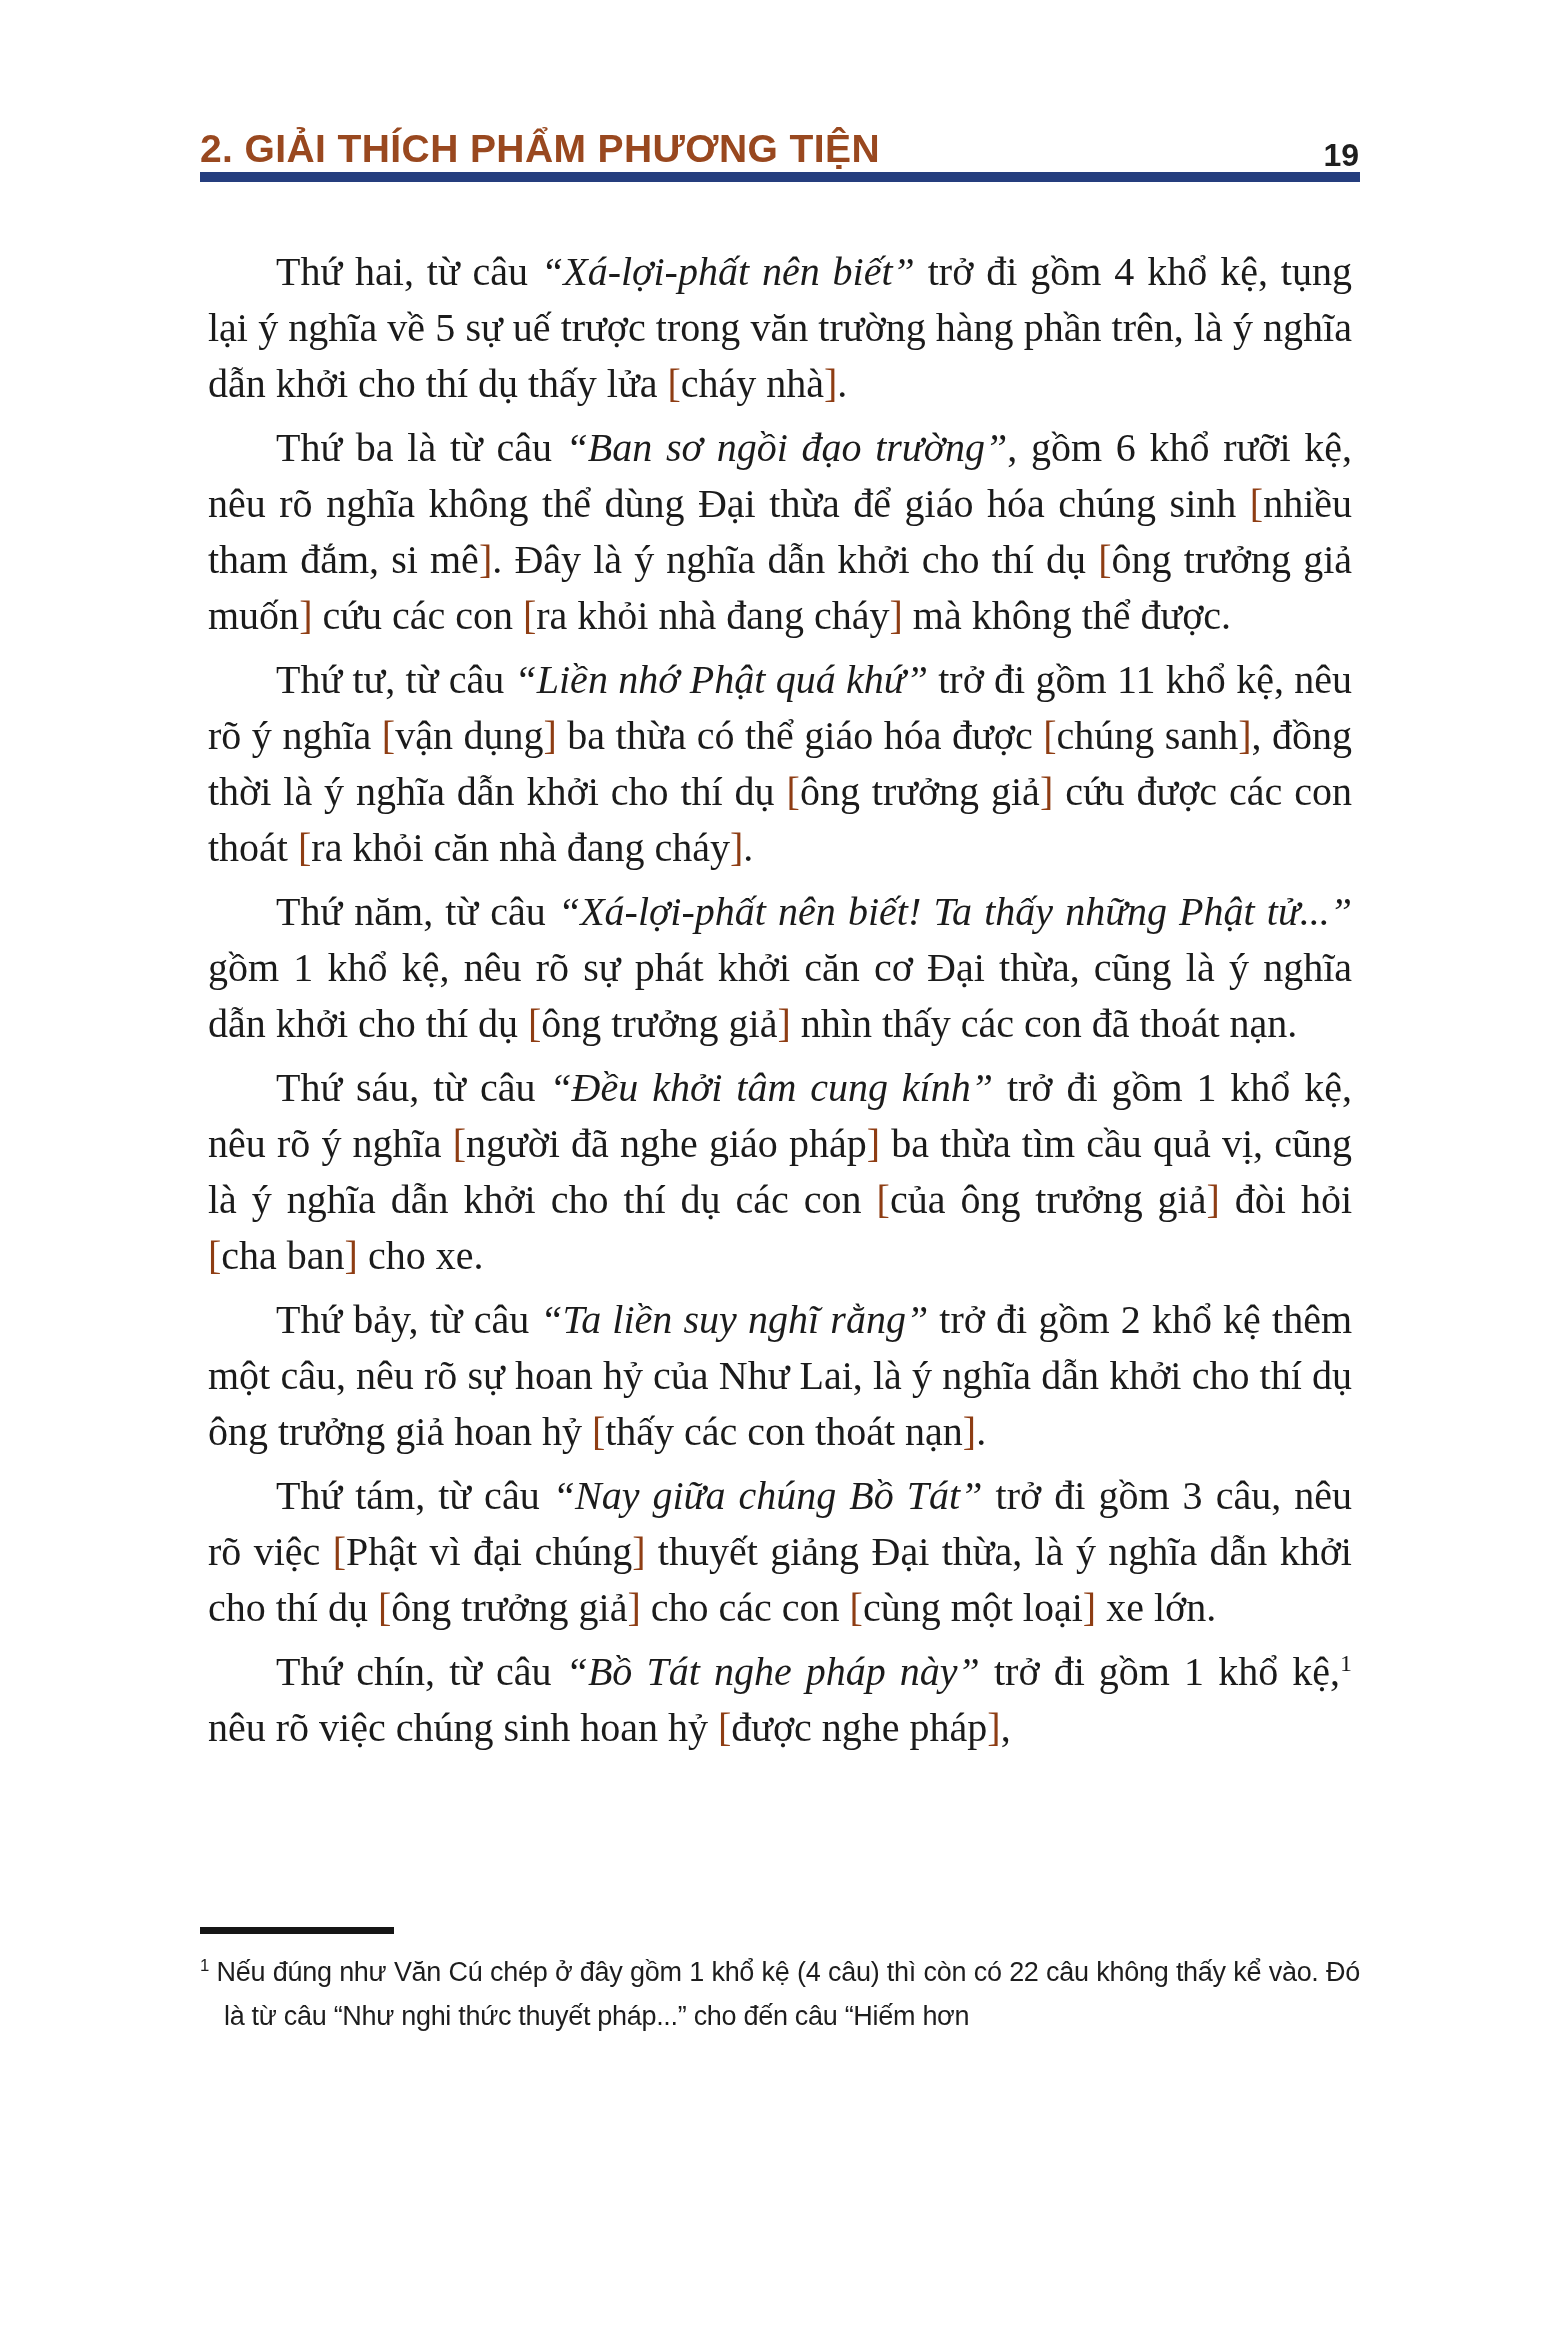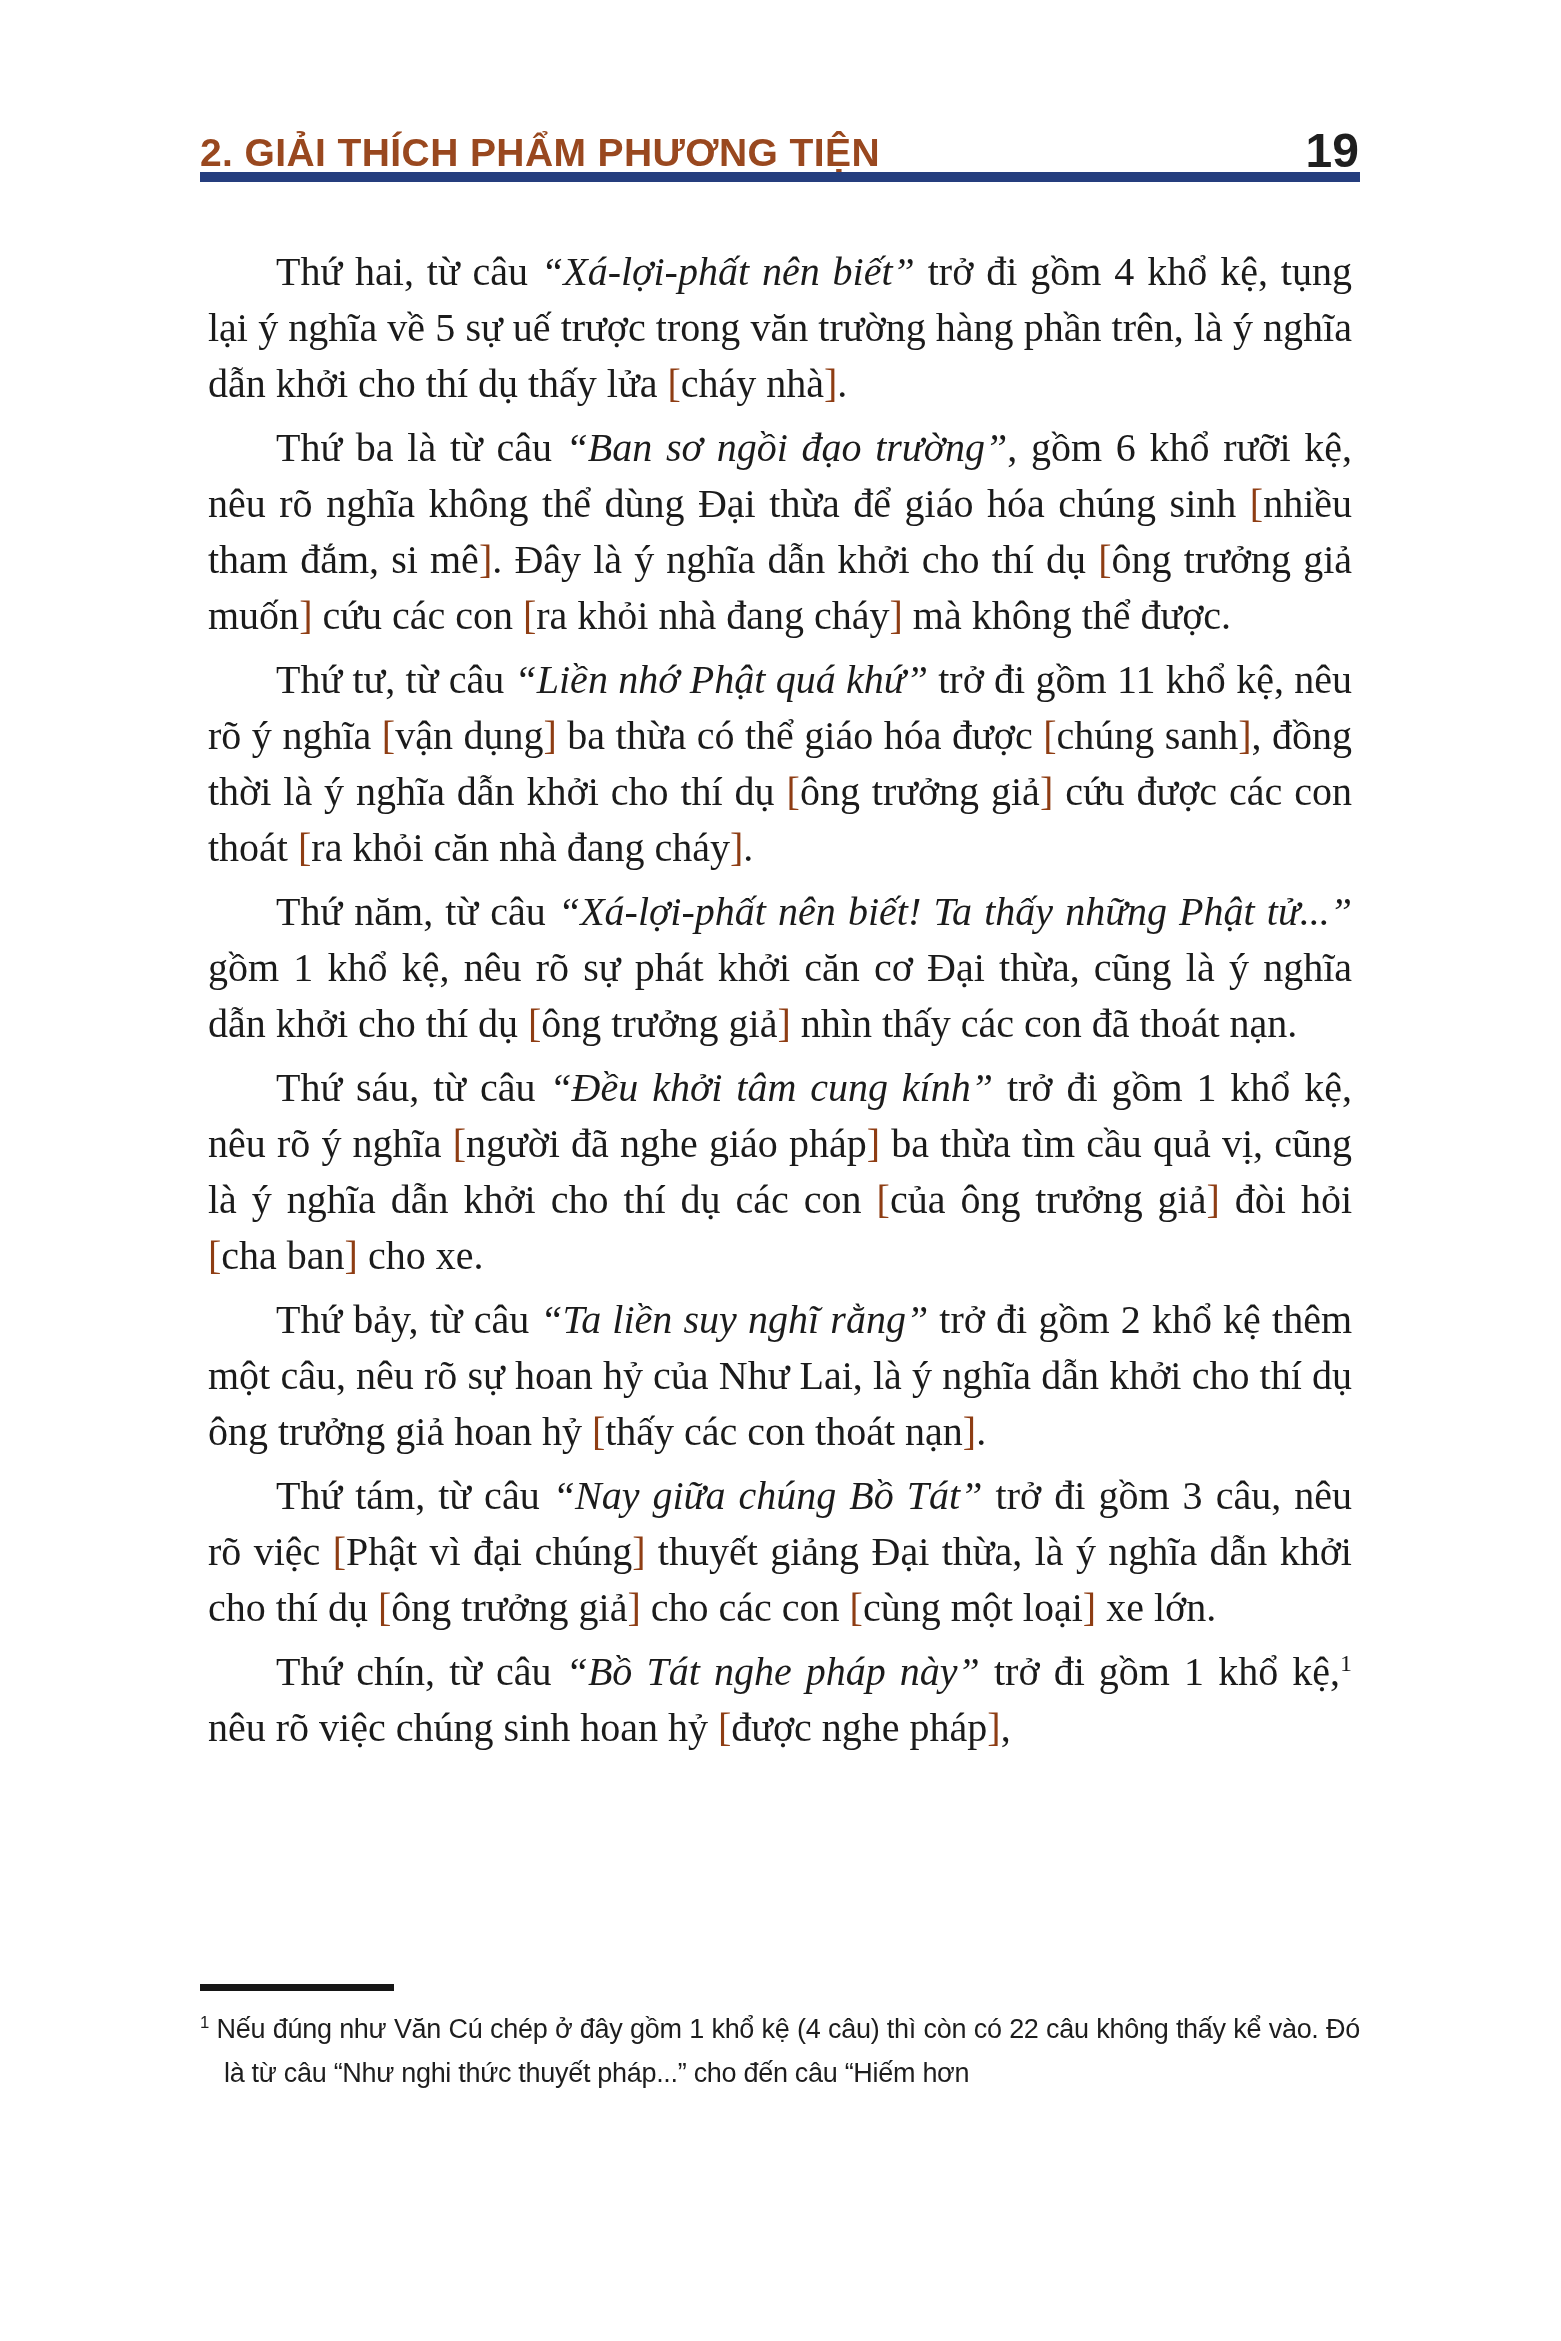--- a/index.html
+++ b/index.html
@@ -26,21 +26,21 @@
     font-family: "Liberation Sans", sans-serif;
     font-weight: bold;
     font-size: 39px;
     letter-spacing: 0.4px;
     color: var(--accent, #99481f);
     white-space: nowrap;
   }
   .page-num {
     font-family: "Liberation Sans", sans-serif;
     font-weight: bold;
-    font-size: 48px;
+    font-size: 32px;
     color: #1f1f1f;
     line-height: 1;
   }
   .header-rule {
     position: absolute;
     left: 200px;
     top: 172px;
     width: 1160px;
     height: 9.5px;
     background: var(--rule, #253e7e);
@@ -68,21 +68,21 @@
   }
   .footnote-ref {
     font-size: 60%;
     vertical-align: super;
     line-height: 0;
   }
   
   .footnote-area {
     position: absolute;
     left: 200px;
-    top: 1984px;
+    top: 1927px;
     width: 1160px;
   }
   .footnote-rule {
     width: 194px;
     height: 7px;
     background: #161616;
     margin-bottom: 15.6px;
   }
   .footnote {
     margin: 0;

